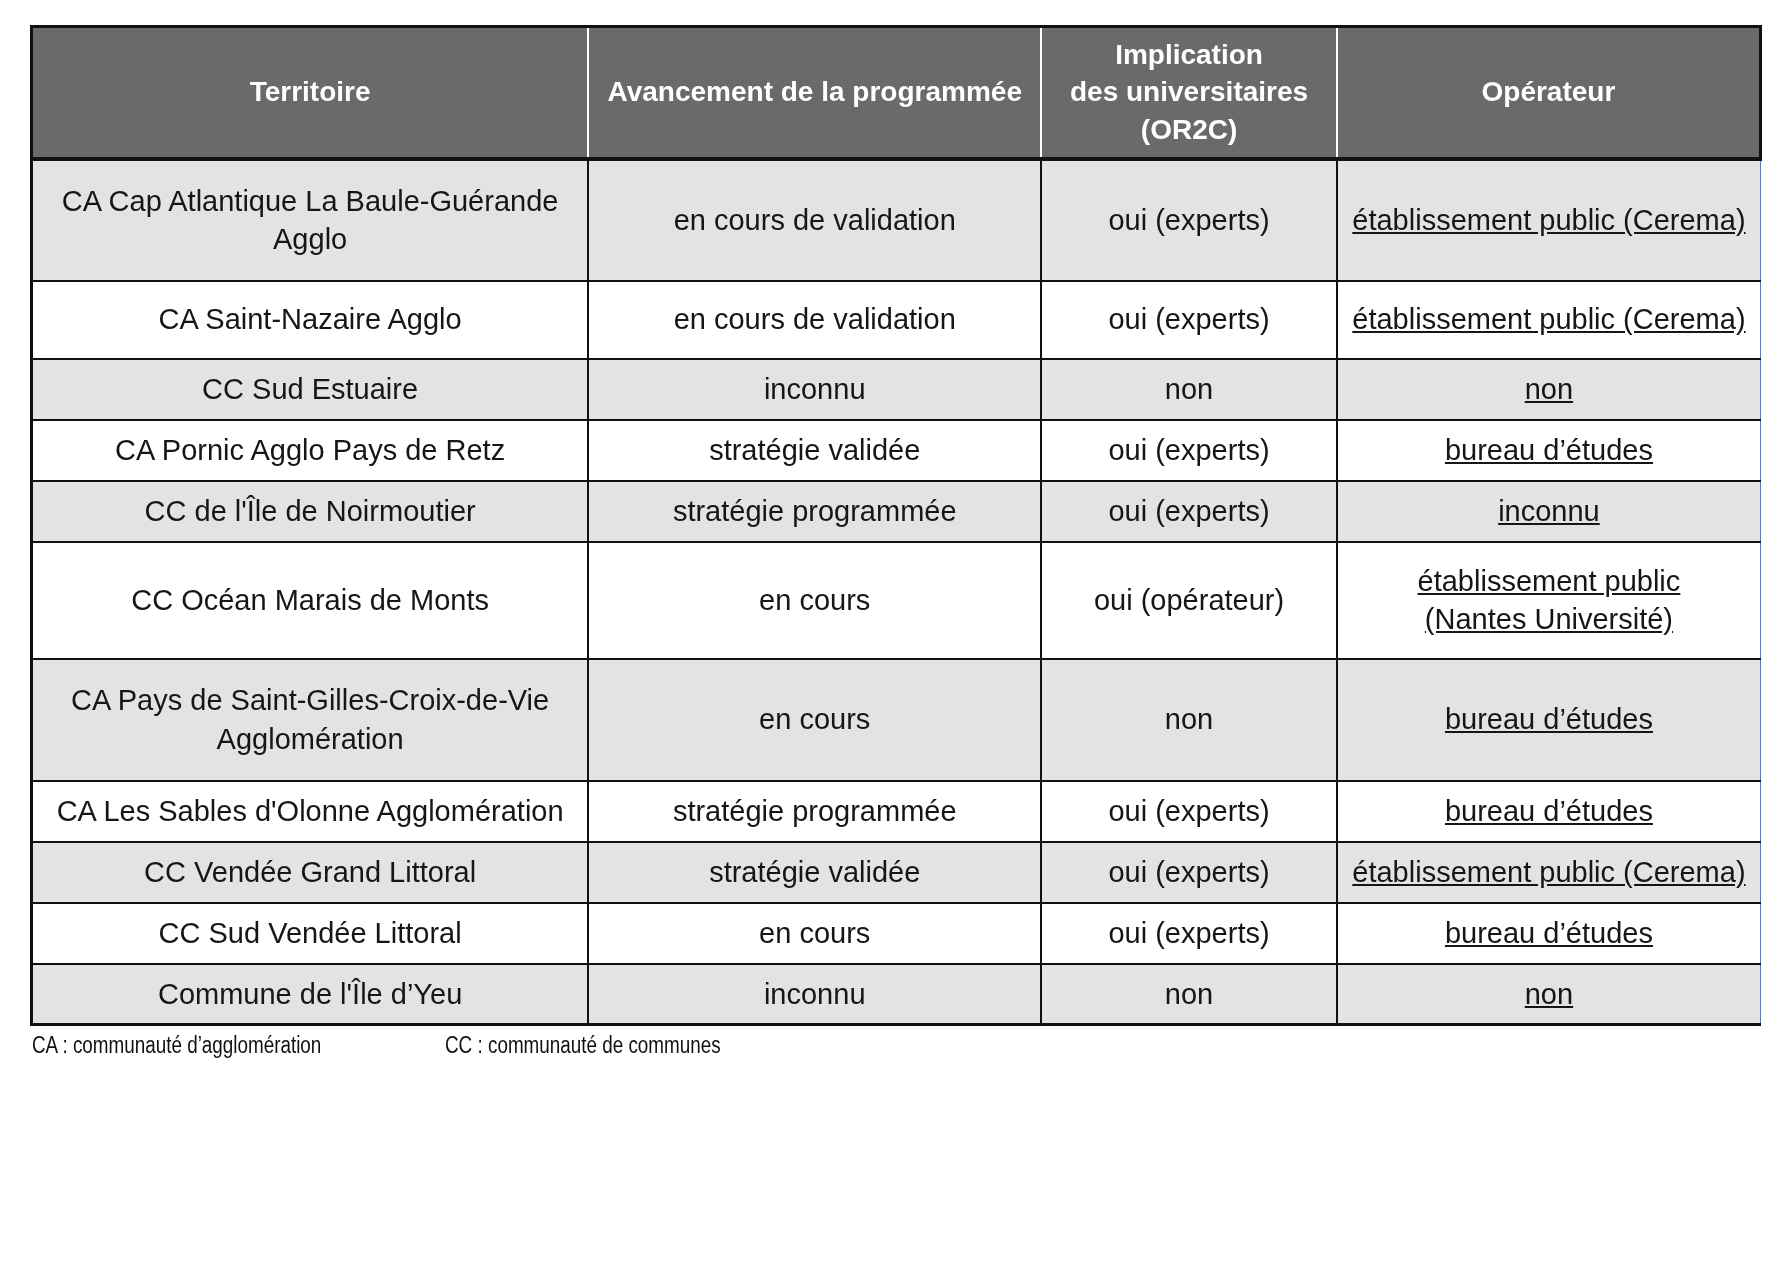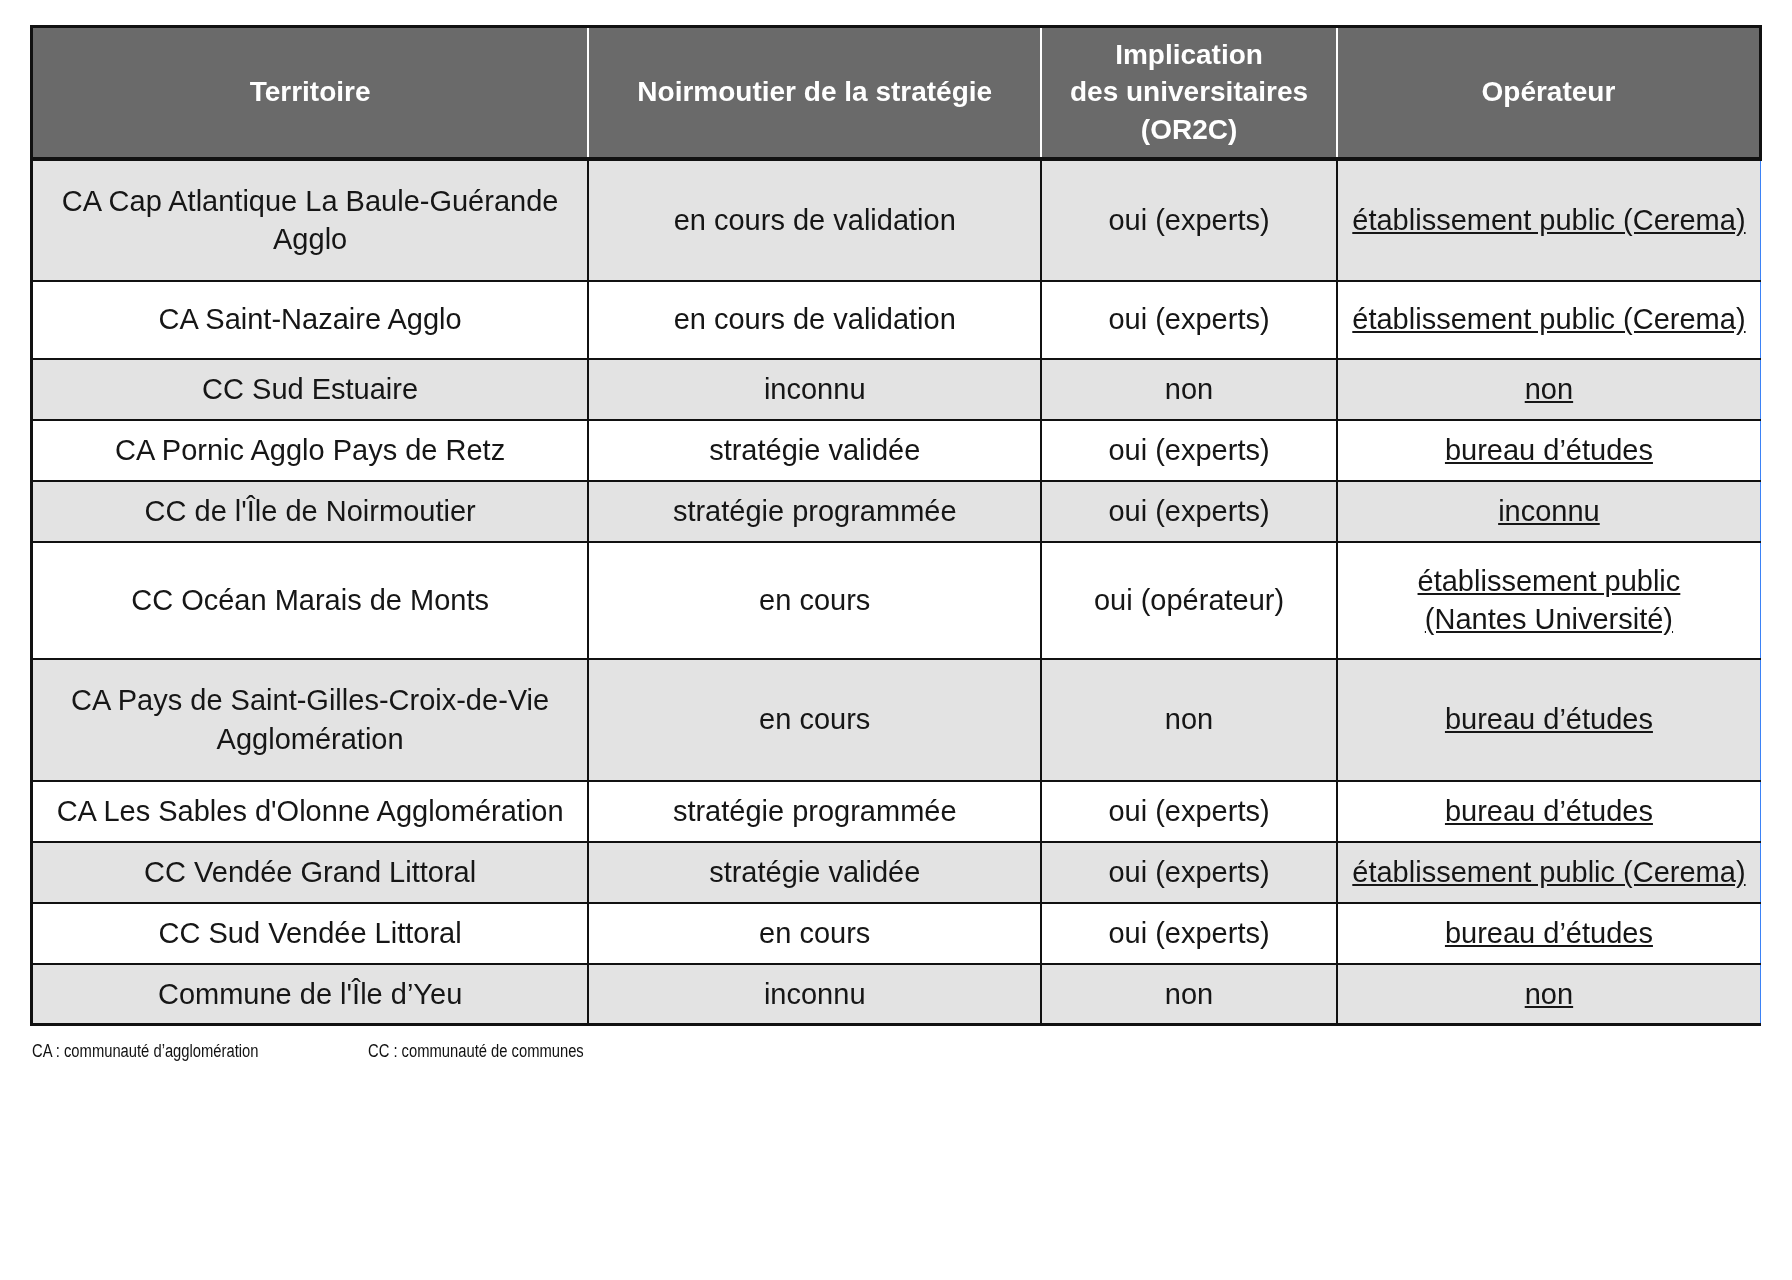--- a/index.html
+++ b/index.html
@@ -65,26 +65,26 @@
   tbody td:last-child { border-right: 1px solid #3b82f6; text-decoration: underline; }
   tbody tr:last-child td { border-bottom: 3px solid #111; }
 
   tr.h-std td  { height: 61px; }
   tr.h-std2 td { height: 78px; }
   tr.h-tall td { height: 122px; }
   tr.h-med td  { height: 117px; }
 
   
   .footnote {
-    margin-top: 15px;
+    margin-top: 6px;
     padding-left: 2px;
     display: flex;
     align-items: baseline;
     color: #111;
-    font-size: 18px;
+    font-size: 23px;
   }
   .footnote span {
     display: inline-block;
     transform: scaleX(0.82);
     transform-origin: left center;
     white-space: nowrap;
   }
   .footnote .fn-cc { margin-left: -40px; }
 </style>
 </head>
@@ -94,21 +94,21 @@
   <table class="strategy">
     <colgroup>
       <col class="c-territoire">
       <col class="c-avancement">
       <col class="c-implication">
       <col class="c-operateur">
     </colgroup>
     <thead>
       <tr>
         <th>Territoire</th>
-        <th>Noirmoutier de la stratégie</th>
+        <th>Avancement de la programmée</th>
         <th>Implication
 des universitaires
 (OR2C)</th>
         <th>Opérateur</th>
       </tr>
     </thead>
     <tbody>
       <tr class="h-tall">
         <td>CA Cap Atlantique La Baule-Guérande
 Agglo</td>

